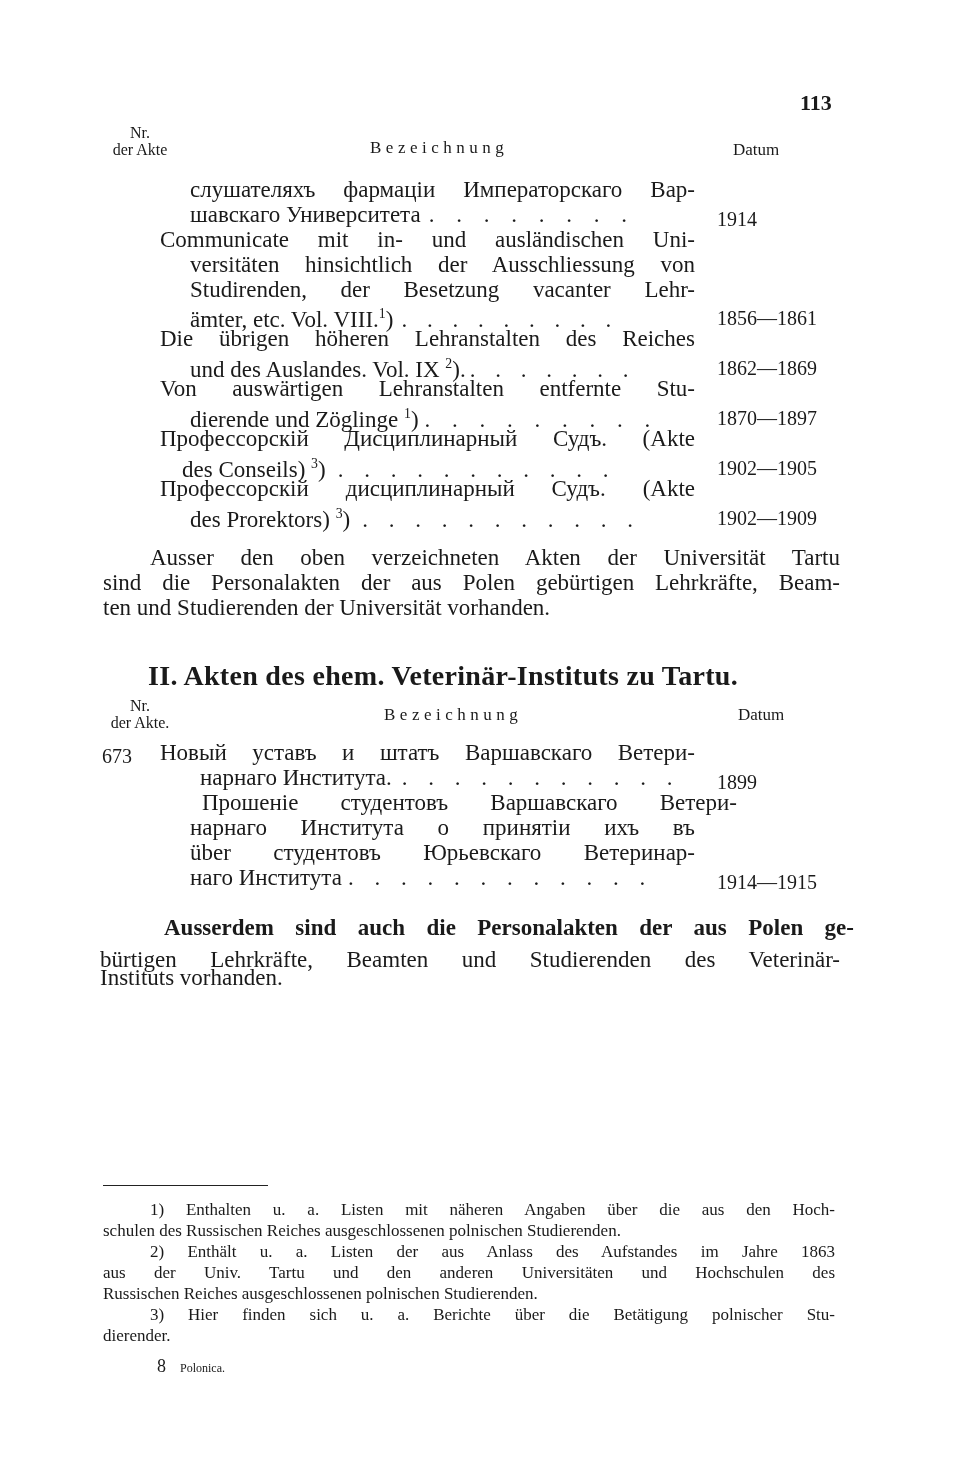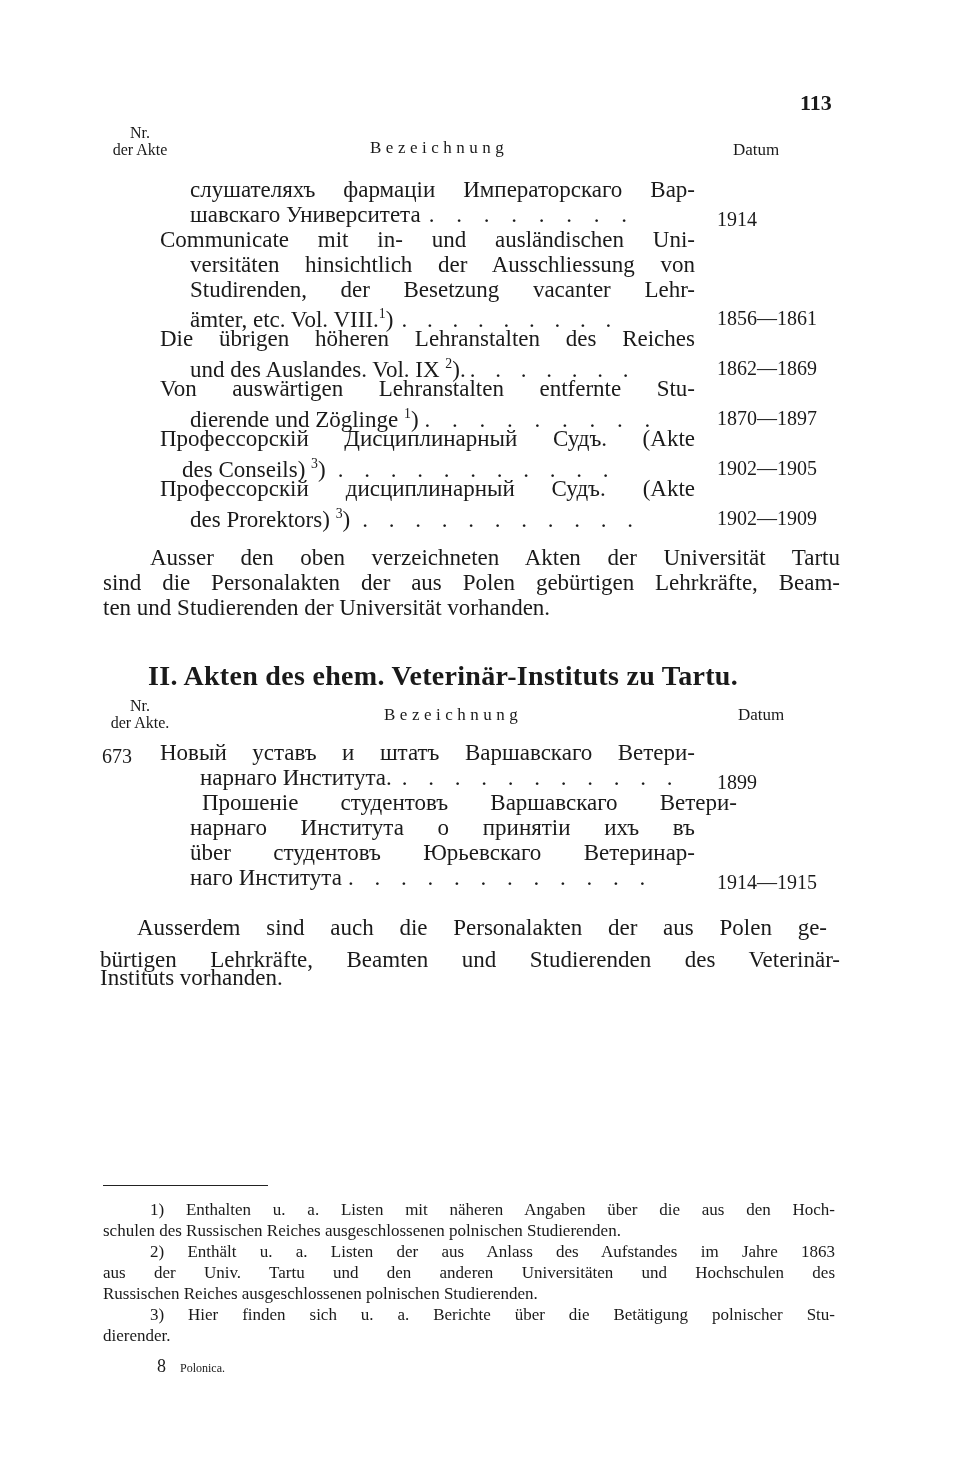--- a/index.html
+++ b/index.html
@@ -112,21 +112,21 @@
   <div>
     <div class="line justify" style="left:160px; top:791px; width:535px;margin-left:42px;">Прошеніе студентовъ Варшавскаго Ветери-</div>
     <div class="line justify" style="left:190px; top:816px; width:505px;">нарнаго Института о принятіи ихъ въ</div>
     <div class="line justify" style="left:190px; top:841px; width:505px;">über студентовъ Юрьевскаго Ветеринар-</div>
     <div class="line" style="left:190px; top:866px;"><span>наго Института</span><span class="dots" style="margin-left:6px; letter-spacing:7.5px;">. . . . . . . . . . . .</span></div>
     <div class="date" style="top:870px;">1914—1915</div>
   </div>
 </div>
 
 <div class="abs para" style="left:0; top:0; width:980px;">
-  <div class="l justify" style="left:137px; top:915px; width:690px;">Ausserdem sind auch die Personalakten der aus Polen ge-</div>
+  <div class="l justify" style="left:164px; top:915px; width:690px;font-weight:bold;">Ausserdem sind auch die Personalakten der aus Polen ge-</div>
   <div class="l justify" style="left:100px; top:940px; width:740px;margin-top:7px;">bürtigen Lehrkräfte, Beamten und Studierenden des Veterinär-</div>
   <div class="l" style="left:100px; top:965px;">Instituts vorhanden.</div>
 </div>
 
 <div class="abs sep-rule"></div>
 
 <div class="abs fn" style="left:0; top:0; width:980px;">
   <div>
     <div class="l justify" style="left:150px; top:1199px; width:685px;"><span>1)</span> <span>Enthalten u. a. Listen mit näheren Angaben über die aus den Hoch-</span></div>
     <div class="l" style="left:103px; top:1220px;">schulen des Russischen Reiches ausgeschlossenen polnischen Studierenden.</div>

